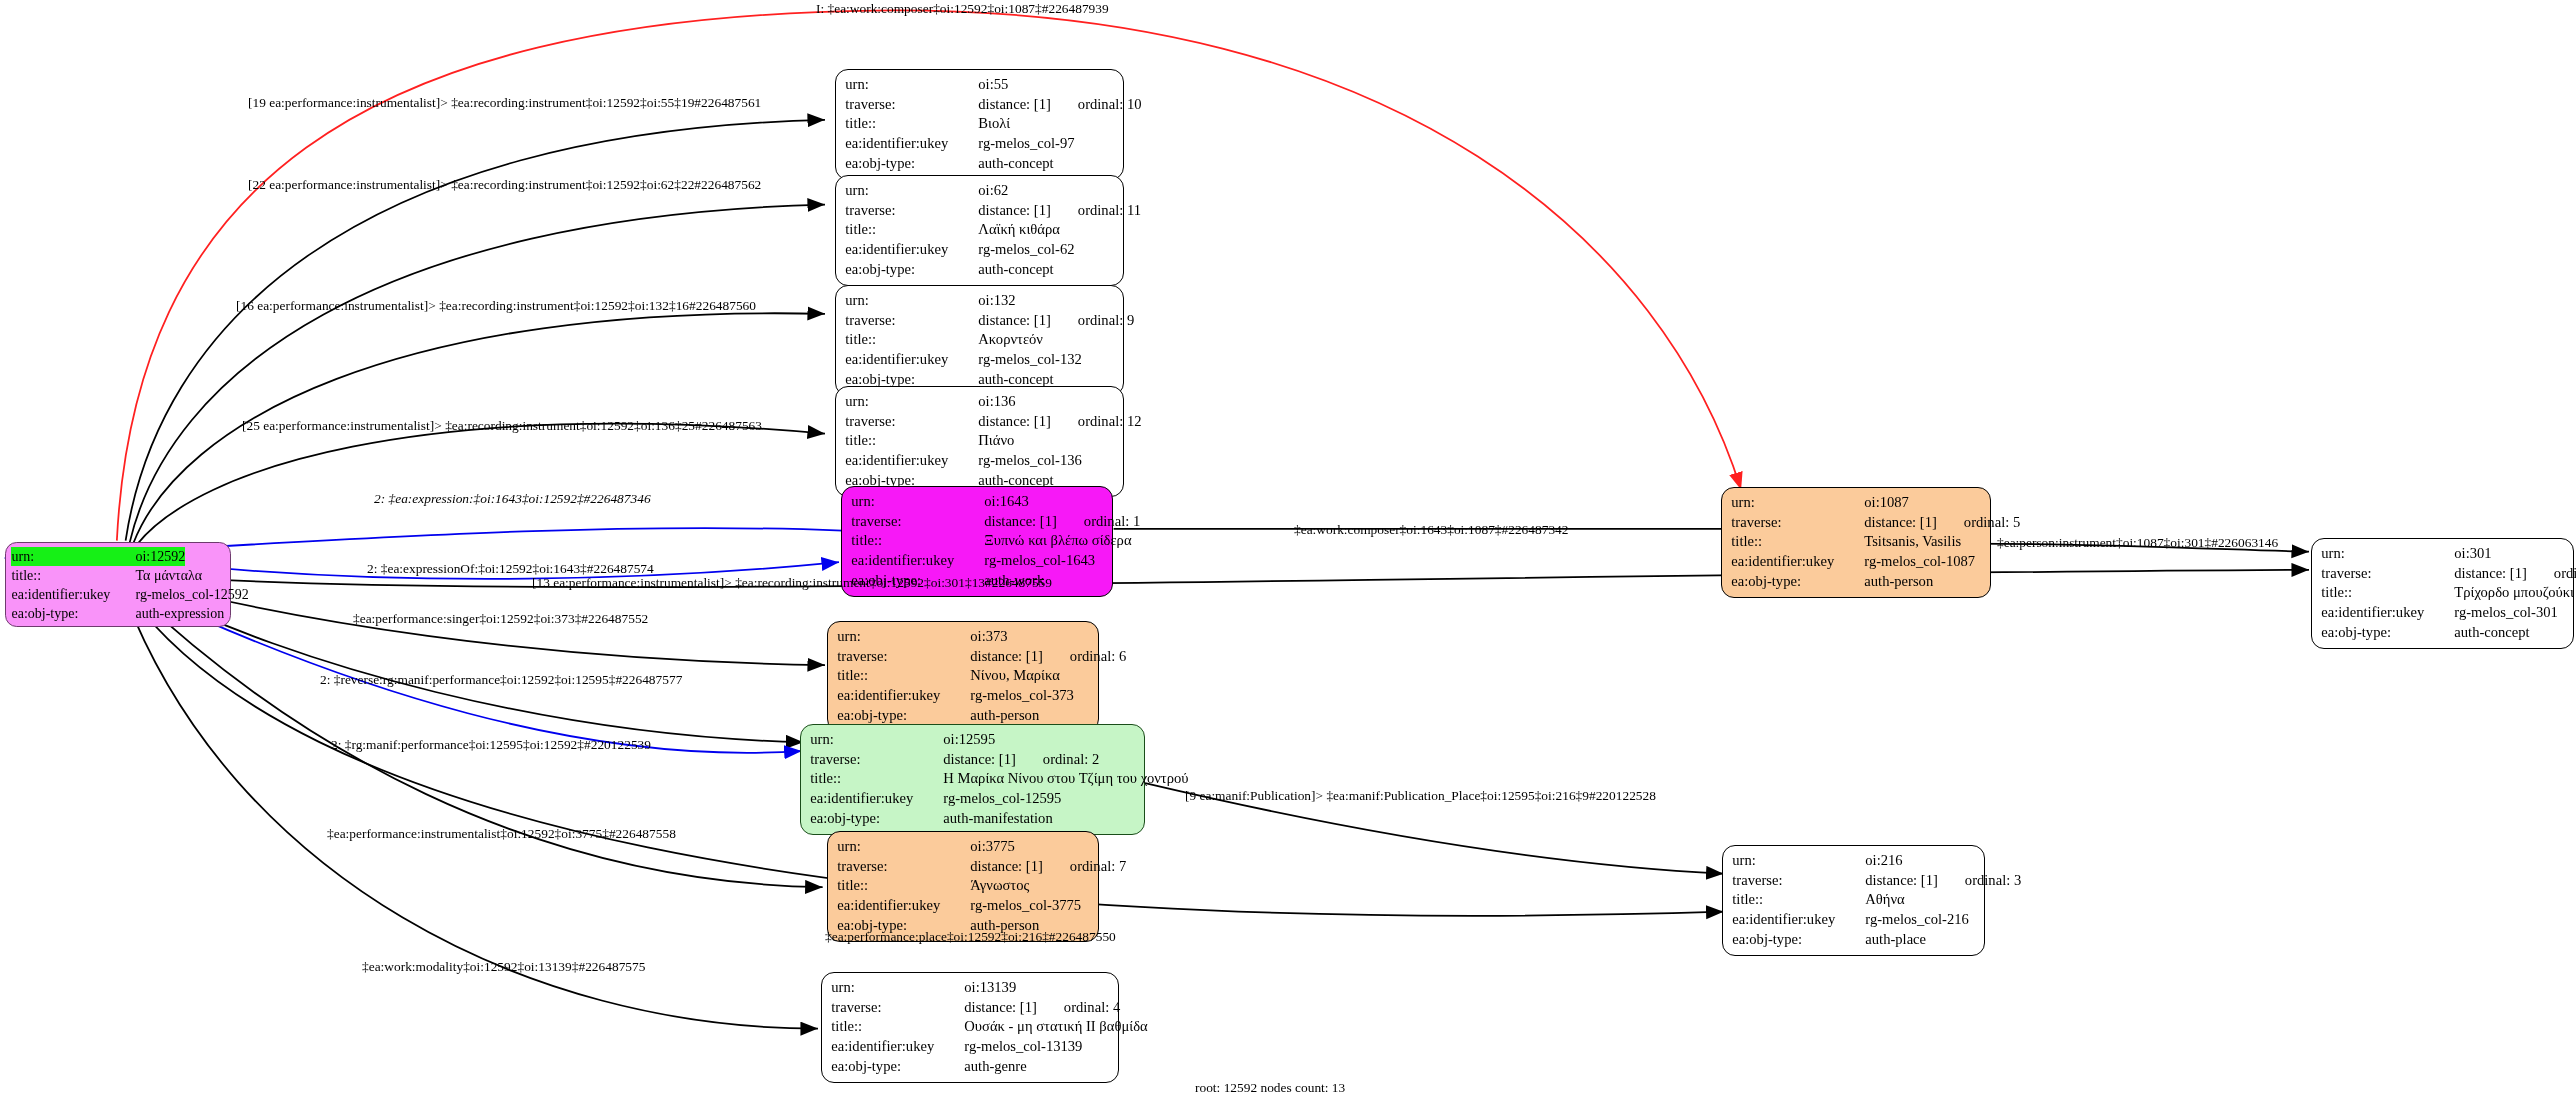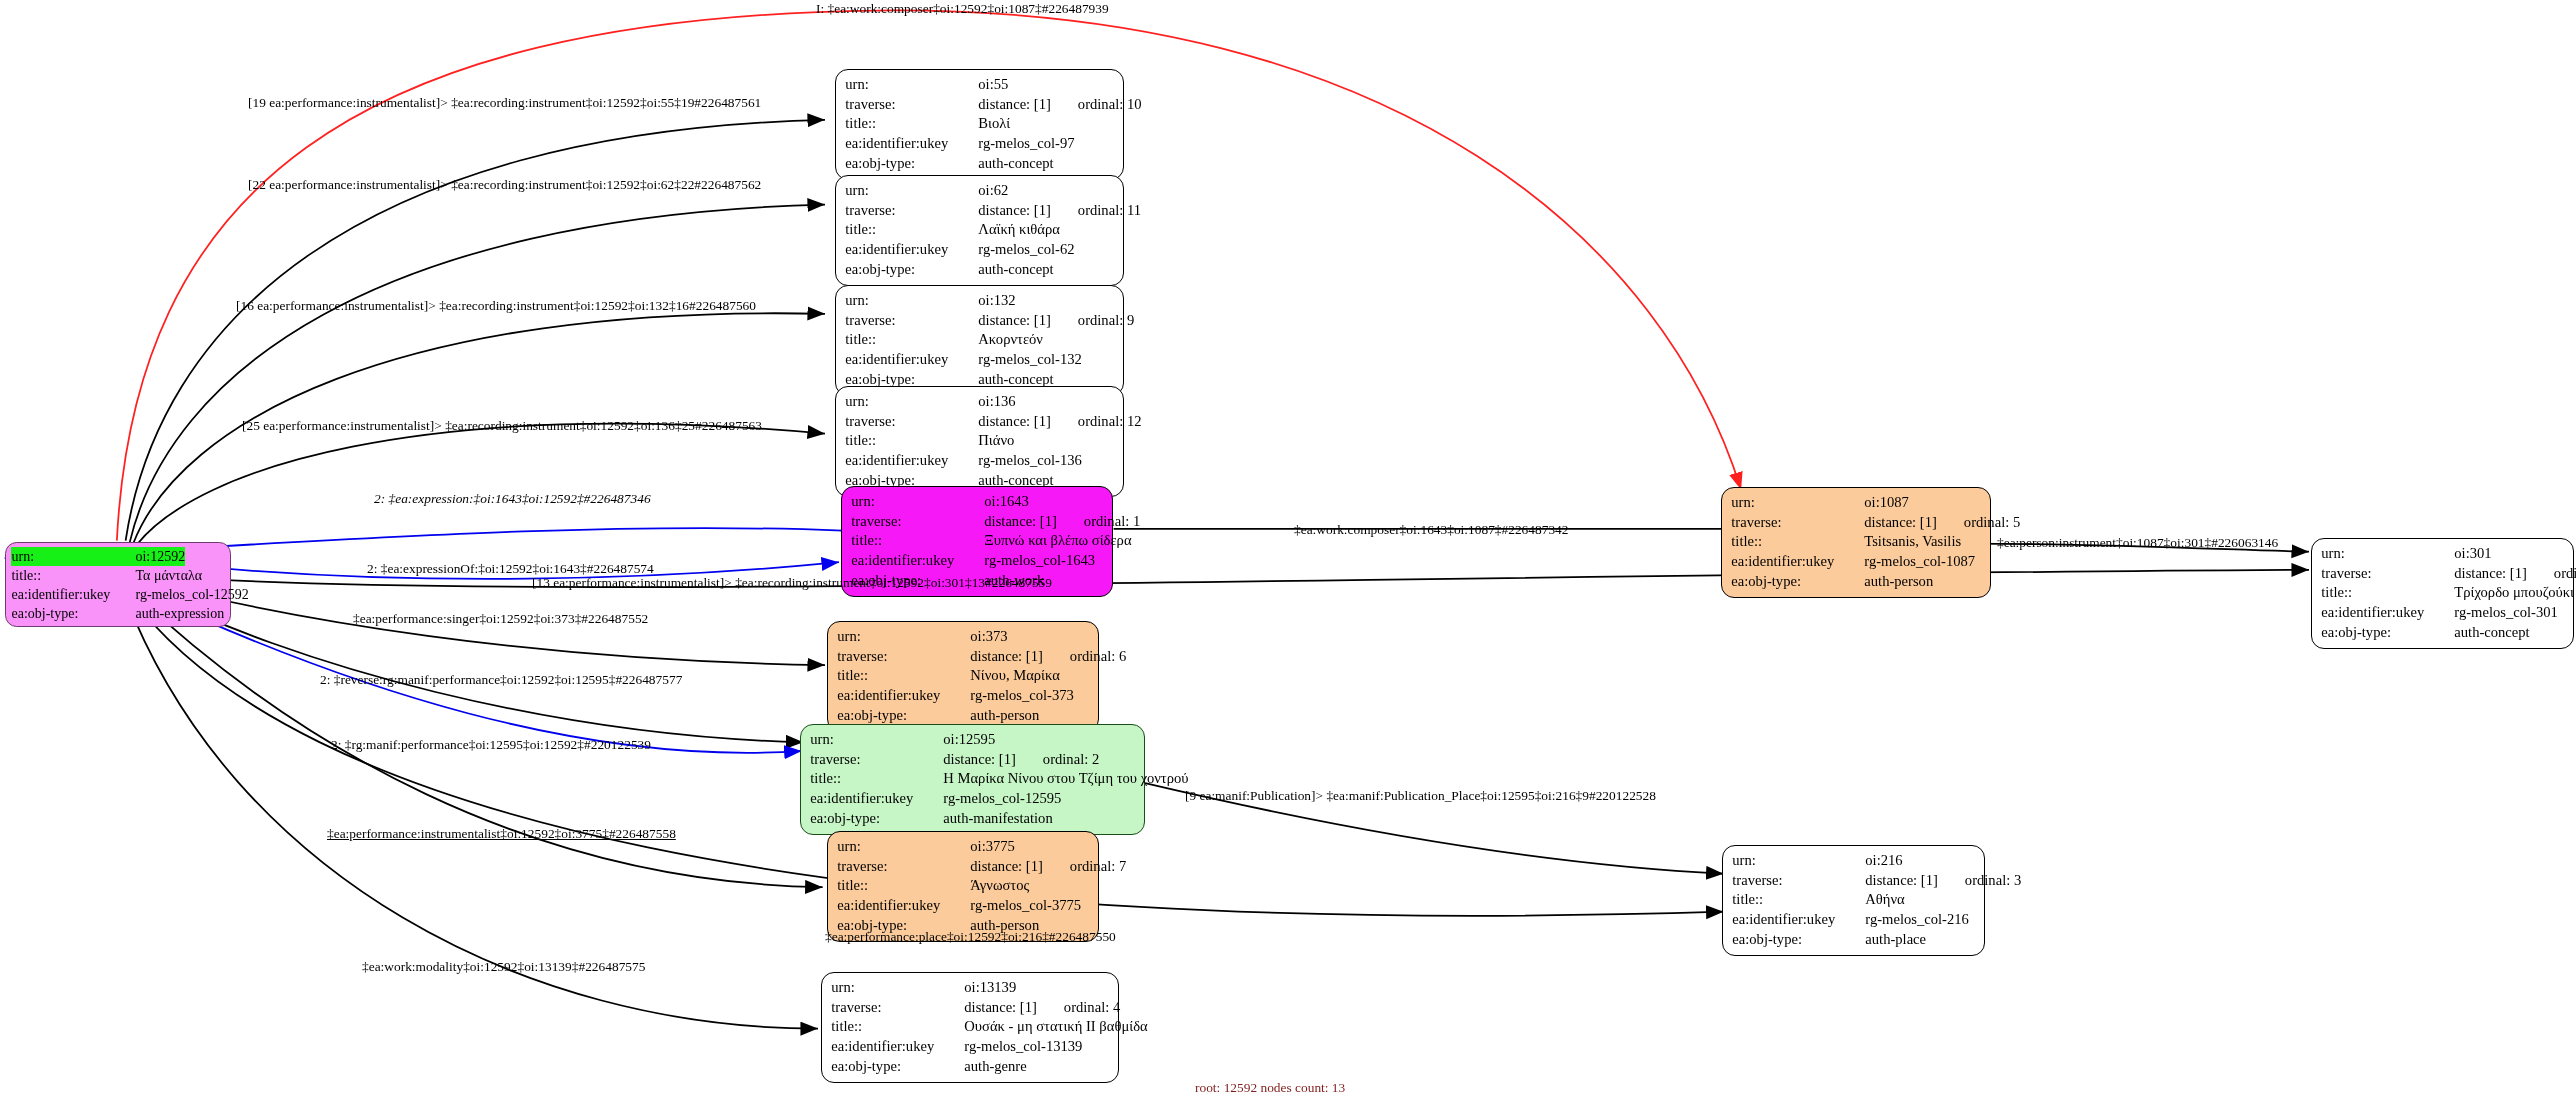--- a/index.html
+++ b/index.html
@@ -86,21 +86,21 @@
     position: absolute;
     font-size: 13.4px;
     white-space: nowrap;
     color: #000000;
     line-height: 1;
   }
   .footer-label {
     position: absolute;
     font-size: 13.4px;
     white-space: nowrap;
-    color: #7f1d1d;
+    color: #000000;
   }
 </style>
 </head>
 <body>
 
 <div id="canvas">
 
   <svg id="edges" viewBox="0 0 4409 1877" preserveAspectRatio="none">
     <defs>
       <marker id="ah-black" markerWidth="12" markerHeight="12" refX="10" refY="4" orient="auto">
@@ -477,21 +477,21 @@
   <div class="edge-label" style="left:532px; top:576px;">[13 ea:performance:instrumentalist]&gt; ‡ea:recording:instrument‡oi:12592‡oi:301‡13#226487559</div>
 
   <div class="edge-label" style="left:353px; top:612px;">‡ea:performance:singer‡oi:12592‡oi:373‡#226487552</div>
 
   <div class="edge-label" style="left:320px; top:673px;">2: ‡reverse:rg:manif:performance‡oi:12592‡oi:12595‡#226487577</div>
 
   <div class="edge-label" style="left:331px; top:738px;">2: ‡rg:manif:performance‡oi:12595‡oi:12592‡#220122539</div>
 
   <div class="edge-label" style="left:1185px; top:789px;text-align:right;">[9 ea:manif:Publication]&gt; ‡ea:manif:Publication_Place‡oi:12595‡oi:216‡9#220122528</div>
 
-  <div class="edge-label" style="left:327px; top:827px;text-decoration:underline;">‡ea:performance:instrumentalist‡oi:12592‡oi:3775‡#226487558</div>
+  <div class="edge-label" style="left:327px; top:827px;">‡ea:performance:instrumentalist‡oi:12592‡oi:3775‡#226487558</div>
 
   <div class="edge-label" style="left:825px; top:930px;">‡ea:performance:place‡oi:12592‡oi:216‡#226487550</div>
 
   <div class="edge-label" style="left:362px; top:960px;">‡ea:work:modality‡oi:12592‡oi:13139‡#226487575</div>
 
   <div class="footer-label" style="left:1195px; top:1080px;">root: 12592 nodes count: 13</div>
 
 </div>
 
 

